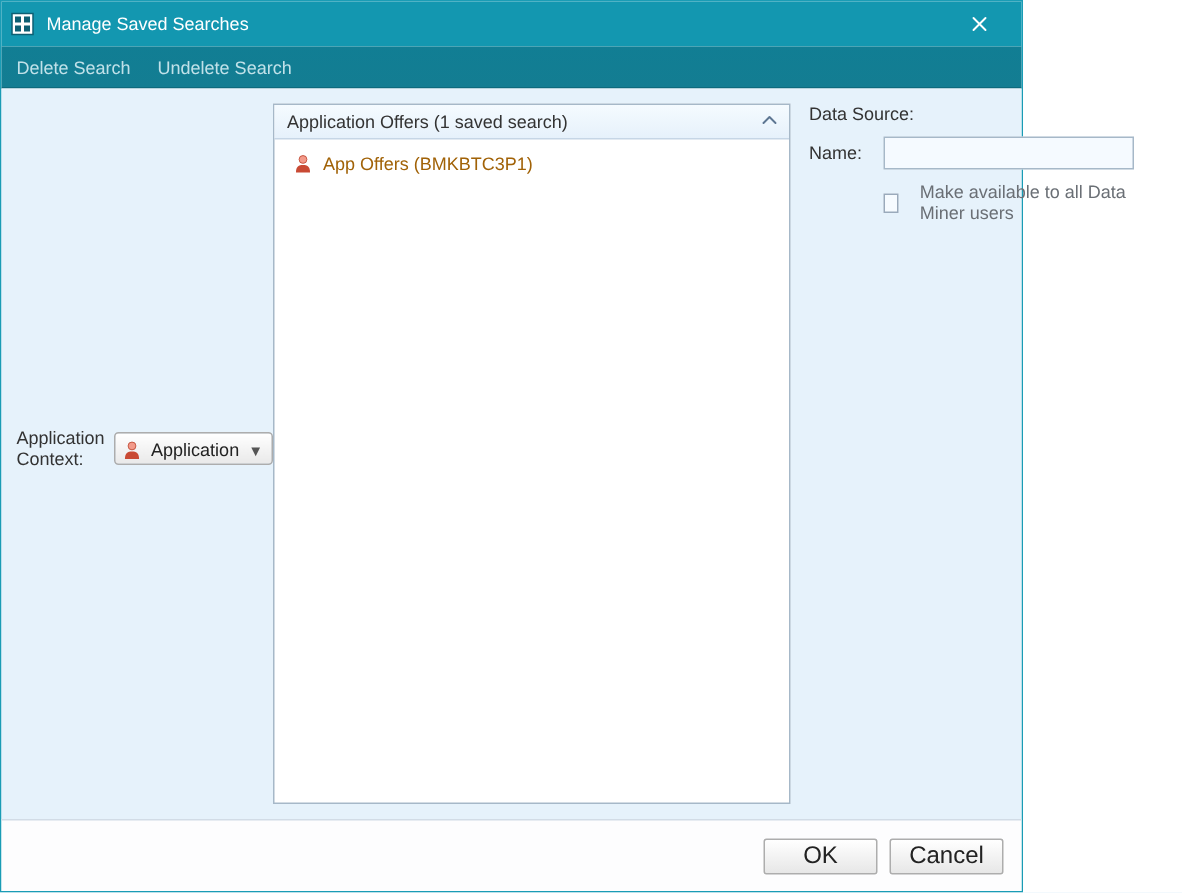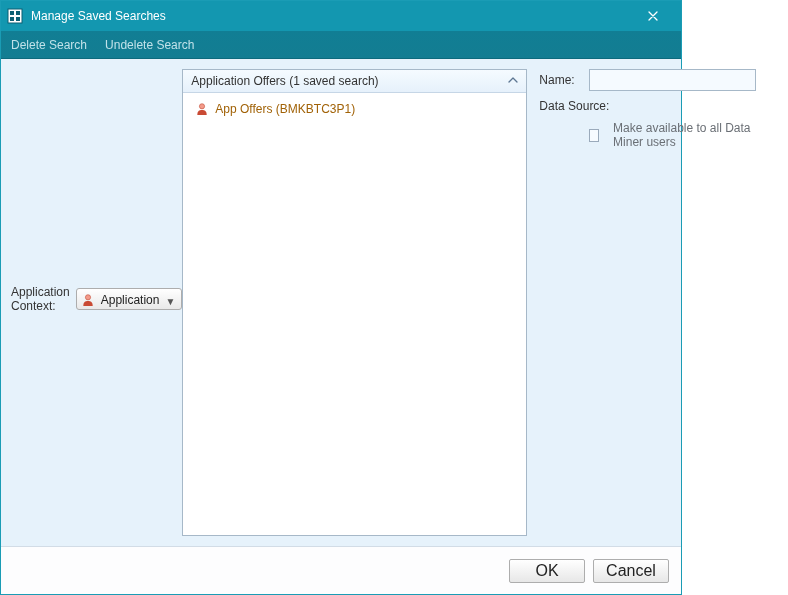--- a/index.html
+++ b/index.html
@@ -281,26 +281,26 @@
                 <path d="M2.3 13 C2.3 9 4.2 8 7 8 C9.8 8 11.7 9 11.7 13 Z" fill="#c94a34"></path>
               </svg>
             </span>
             <span class="tree-item-label">App Offers (BMKBTC3P1)</span>
           </div>
         </div>
       </div>
 
       <div class="right-pane">
         <div class="form-row">
+          <span class="form-label">Data Source:</span>
+          <span class="form-value"></span>
+        </div>
+        <div class="form-row">
           <span class="form-label" style="min-width:42px">Name:</span>
           <input type="text" class="text-input" value="" style="">
-        </div>
-        <div class="form-row">
-          <span class="form-label">Data Source:</span>
-          <span class="form-value"></span>
         </div>
         <div class="form-row" style="padding-left:50px">
           <span class="checkbox"></span>
           <span class="checkbox-label">Make available to all Data Miner users</span>
         </div>
       </div>
 
     </div>
   </div>
 

